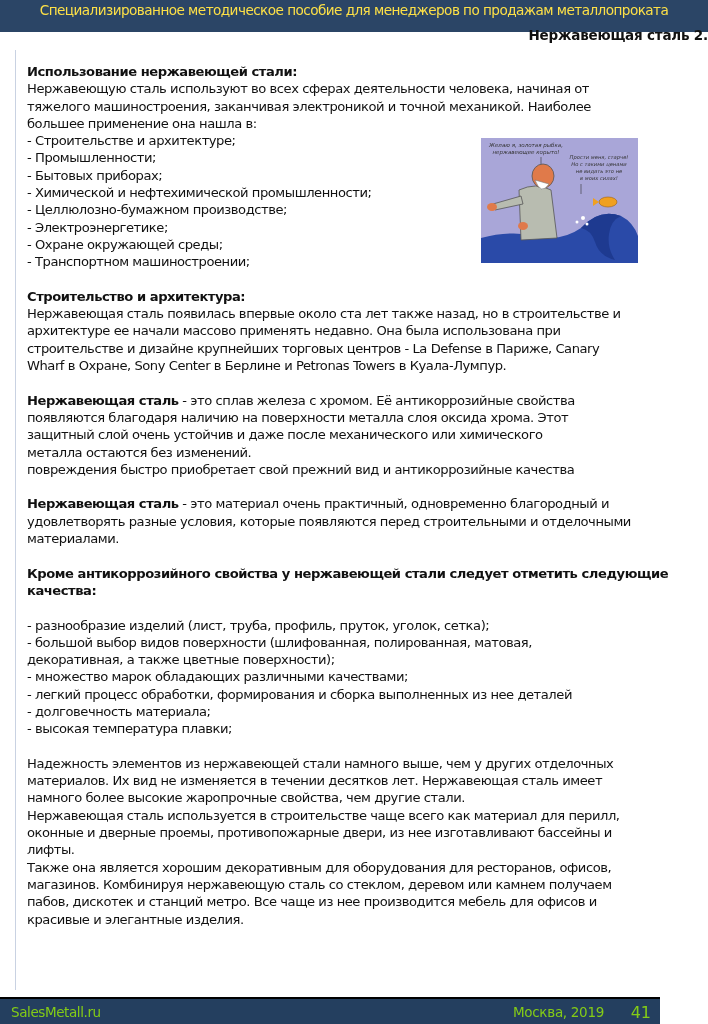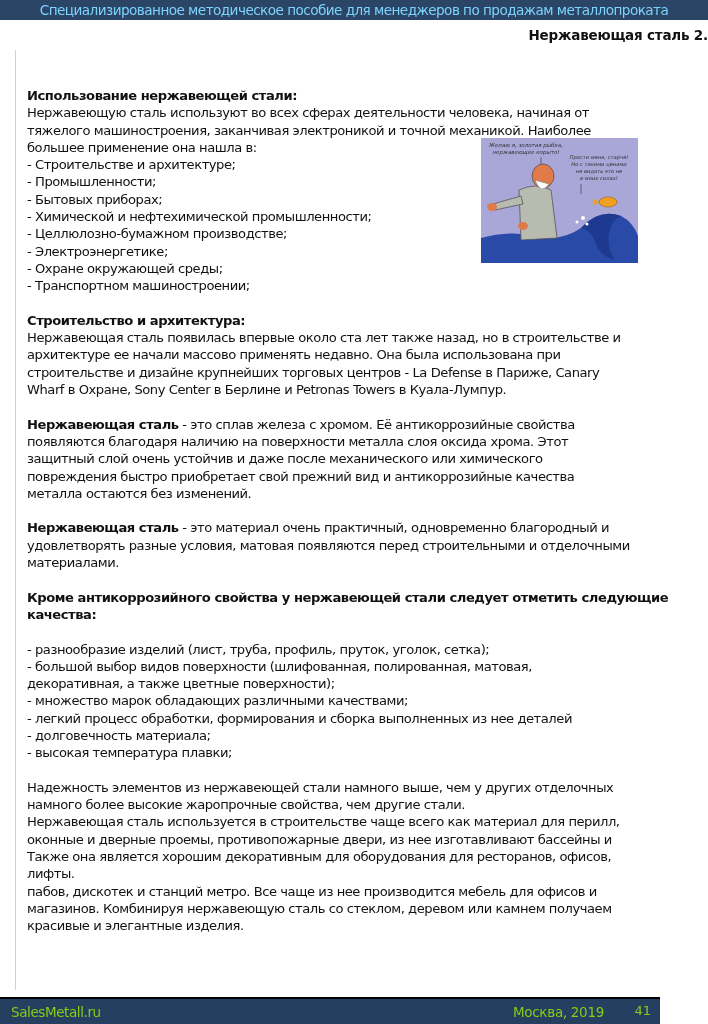--- a/index.html
+++ b/index.html
@@ -3,64 +3,63 @@
 <meta charset="utf-8">
 <style>
   html, body { margin: 0; padding: 0; }
   body {
     width: 708px; height: 1024px; position: relative; overflow: hidden;
     background: #ffffff;
     font-family: "DejaVu Sans", sans-serif;
     color: #111;
   }
   .header-bar {
-    position: absolute; left: 0; top: 0; width: 708px; height: 20px;
+    position: absolute; left: 0; top: 0; width: 708px; height: 32px;
     background: #2b4566;
-    color: #7dd3fc;
+    color: #fde047;
     font-size: 13.6px;
     line-height: 20px;
     white-space: nowrap;
     text-align: center;
     letter-spacing: -0.55px;
   }
   .page-title {
     position: absolute; left: 0; top: 27px; width: 708px;
     text-align: right; font-weight: bold; font-size: 13.5px;
     letter-spacing: -0.2px;
   }
   .left-rule {
     position: absolute; left: 15px; top: 50px; width: 1px; height: 940px;
     background: #c9d2e2;
   }
   .content {
     position: absolute; left: 27px; top: 63px; width: 675px;
     font-size: 13.1px; line-height: 17.3px;
     letter-spacing: -0.45px;
-    margin-top: 24px;
   }
   .content p { margin: 0; }
   .content .gap { height: 17.3px; }
   .b { font-weight: bold; }
   .cartoon {
     position: absolute; left: 481px; top: 138px; width: 157px; height: 125px;
     overflow: hidden;
   }
   .footer-bar {
     position: absolute; left: 0; top: 997px; width: 660px; height: 27px;
     background: #243f5f; color: #84cc16;
     border-top: 2px solid #000000;
   }
   .footer-site {
     position: absolute; left: 11px; top: 5px; font-size: 13.5px; letter-spacing: -0.4px;
   }
   .footer-city {
     position: absolute; right: 56px; top: 5px; font-size: 13.5px; letter-spacing: -0.3px; text-align: right;
   }
   .footer-page {
-    position: absolute; right: 9px; top: 4px; font-size: 13px;
+    position: absolute; right: 9px; top: 4px; font-size: 16px;
   }
 </style>
 </head>
 <body>
 
 <div class="header-bar">
   <span>Специализированное методическое  пособие для менеджеров по продажам металлопроката</span>
 </div>
 
 <div class="page-title">Нержавеющая сталь 2.</div>
@@ -86,49 +85,50 @@
   <p class="b">Строительство и архитектура:</p>
   <p>Нержавеющая сталь появилась впервые около ста лет также назад, но в строительстве и</p>
   <p>архитектуре ее начали массово применять недавно. Она была использована при</p>
   <p>строительстве и дизайне крупнейших торговых центров - La Defense в Париже, Canary</p>
   <p>Wharf в Охране, Sony Center в Берлине и Petronas Towers в Куала-Лумпур.</p>
   <div class="gap"></div>
 
   <p><span class="b">Нержавеющая сталь</span><span> - это сплав железа с хромом. Её антикоррозийные свойства</span></p>
   <p>появляются благодаря наличию на поверхности металла слоя оксида хрома. Этот</p>
   <p>защитный слой очень устойчив и даже после механического или химического</p>
+  <p>металла остаются без изменений.</p>
   <p>повреждения быстро приобретает свой прежний вид и антикоррозийные качества</p>
-  <p>металла остаются без изменений.</p>
   <div class="gap"></div>
 
   <p><span class="b">Нержавеющая сталь</span><span> - это материал очень практичный, одновременно благородный и</span></p>
-  <p>удовлетворять разные условия, матовая появляются перед строительными и отделочными</p>
+  <p>удовлетворять разные условия, которые появляются перед строительными и отделочными</p>
   <p>материалами.</p>
   <div class="gap"></div>
 
   <p class="b">Кроме антикоррозийного свойства у нержавеющей стали следует отметить следующие</p>
   <p class="b">качества:</p>
   <div class="gap"></div>
   <p>- разнообразие изделий (лист, труба, профиль, пруток, уголок, сетка);</p>
   <p>- большой выбор видов поверхности (шлифованная, полированная, матовая,</p>
   <p>декоративная, а также цветные поверхности);</p>
   <p>- множество марок обладающих различными качествами;</p>
   <p>- легкий процесс обработки, формирования и сборка выполненных из нее деталей</p>
   <p>- долговечность материала;</p>
   <p>- высокая температура плавки;</p>
   <div class="gap"></div>
 
   <p>Надежность элементов из нержавеющей стали намного выше, чем у других отделочных</p>
+  <p>материалов. Их вид не изменяется в течении десятков лет. Нержавеющая сталь имеет</p>
   <p>намного более высокие жаропрочные свойства, чем другие стали.</p>
   <p>Нержавеющая сталь используется в строительстве чаще всего как материал для перилл,</p>
   <p>оконные и дверные проемы, противопожарные двери, из нее изготавливают бассейны и</p>
+  <p>лифты.</p>
   <p>Также она является хорошим декоративным для оборудования для ресторанов, офисов,</p>
-  <p>лифты.</p>
+  <p>магазинов. Комбинируя нержавеющую сталь со стеклом, деревом или камнем получаем</p>
   <p>пабов, дискотек и станций метро. Все чаще из нее производится мебель для офисов и</p>
-  <p>магазинов. Комбинируя нержавеющую сталь со стеклом, деревом или камнем получаем</p>
   <p>красивые и элегантные изделия.</p>
 </div>
 
 <div class="cartoon">
   <svg width="157" height="125" viewBox="0 0 157 125">
     <rect x="0" y="0" width="157" height="125" fill="#a9a6d8"></rect>
 
     <path d="M0 100 Q30 92 55 98 Q80 104 100 90 Q118 70 140 78 Q152 84 157 98 L157 125 L0 125 Z" fill="#2a4aa8"></path>
     <path d="M100 90 Q118 70 140 78 Q130 82 128 96 Q126 110 134 122 Q118 118 114 104 Q110 92 100 90 Z" fill="#1e3a90"></path>
 

